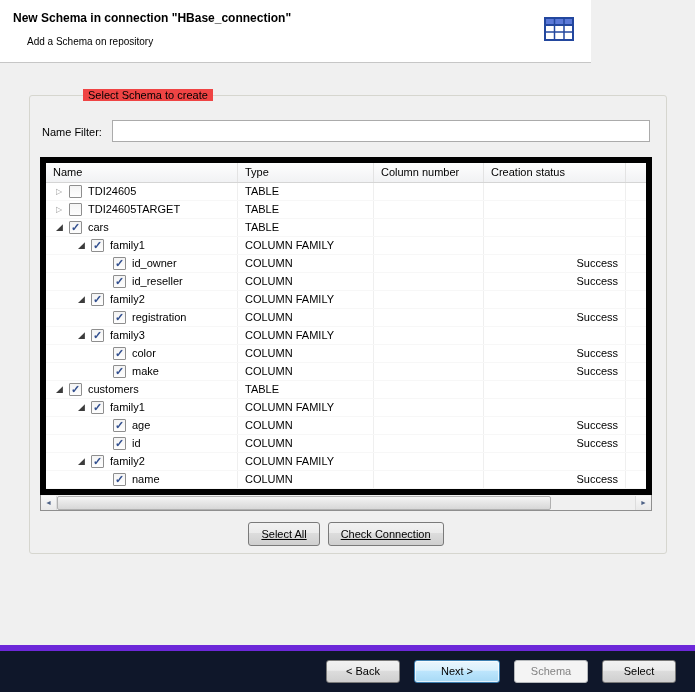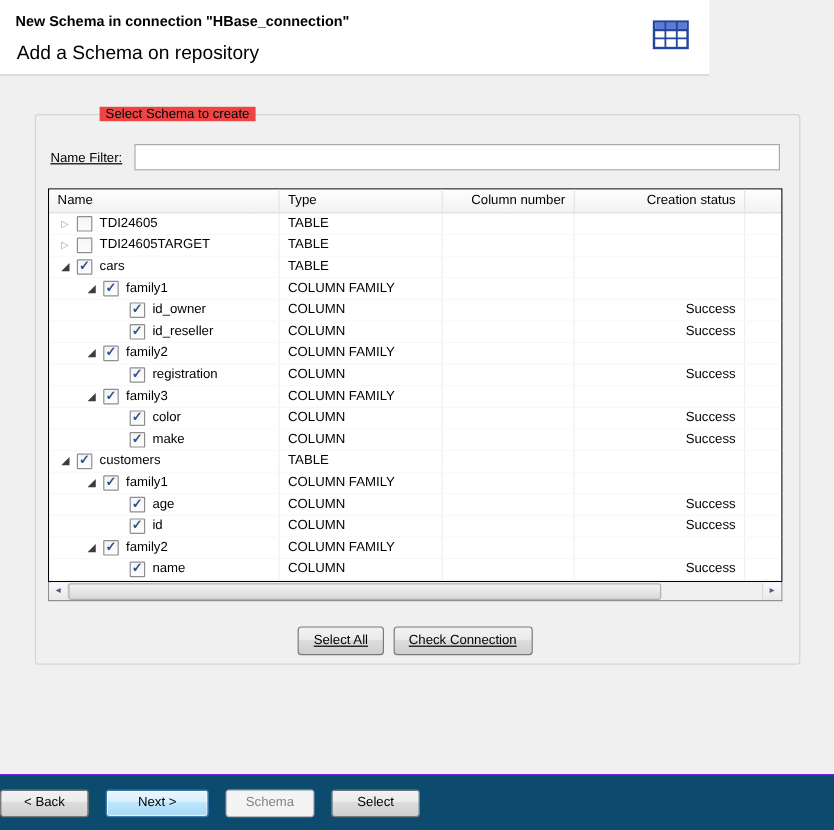--- a/index.html
+++ b/index.html
@@ -6,40 +6,40 @@
   body{
     width:695px;height:692px;overflow:hidden;
     font-family:"Liberation Sans", sans-serif;font-size:11px;color:#000;
     background:#f0f0f0;
   }
   .page{position:relative;width:695px;height:692px;overflow:hidden;background:#f0f0f0;}
 
   
   .wiz-header{position:absolute;left:0;top:0;width:591px;height:62px;background:#ffffff;border-bottom:1px solid #c6c6c6;}
   .wiz-title{position:absolute;left:13px;top:11px;font-size:12px;font-weight:bold;}
-  .wiz-subtitle{position:absolute;left:14px;top:36px;font-size:16px;}
+  .wiz-subtitle{position:absolute;left:27px;top:36px;font-size:10px;}
   .wiz-icon{position:absolute;right:16px;top:15px;width:32px;height:28px;}
 
   
   .groupbox{position:absolute;left:29px;top:95px;width:636px;height:457px;border:1px solid #d6d6cf;border-radius:3px;}
   .grouplabel{position:absolute;left:37px;top:89px;background:#ef4444;padding:0 5px;margin-left:46px;}
 
   
-  .filter-label{position:absolute;left:42px;top:126px;text-decoration:underline;}
+  .filter-label{position:absolute;left:42px;top:126px;}
   .filter-input{
     position:absolute;left:112px;top:120px;width:538px;height:22px;box-sizing:border-box;
     border:1px solid #ababab;background:#ffffff;font-family:"Liberation Sans",sans-serif;font-size:11px;padding:0 4px;
   }
 
   
   .tablewrap{position:absolute;left:40px;top:157px;width:612px;}
-  .table{border:1px solid #000000;background:#fff;box-sizing:border-box;width:612px;}
+  .table{border:6px solid #000000;background:#fff;box-sizing:border-box;width:612px;}
   .thead{display:flex;height:19px;background:linear-gradient(#fefefe,#f1f2f4);border-bottom:1px solid #d5d5d5;}
   .th{box-sizing:border-box;line-height:18px;padding:0 7px;border-right:1px solid #e3e3e3;overflow:hidden;white-space:nowrap;}
-  .th.right{text-align:right;}
+  .th.right{text-align:left;}
   .c1{width:192px;}
   .c2{width:136px;}
   .c3{width:110px;}
   .c4{width:142px;}
   .c5{flex:1;border-right:none;}
   .trow{display:flex;height:18px;box-sizing:border-box;border-bottom:1px solid #f7f7f7;background:#fff;}
   .cell{box-sizing:border-box;line-height:17px;border-right:1px solid #efefef;overflow:hidden;white-space:nowrap;}
   .c-name{width:192px;display:flex;align-items:center;padding-left:10px;}
   .c-type{width:136px;padding:0 7px;}
   .c-num{width:110px;}
@@ -71,22 +71,22 @@
   .btn{
     display:inline-block;height:24px;box-sizing:border-box;padding:0 12px;
     border:1px solid #7a7a7a;border-radius:3px;text-align:center;line-height:22px;
     background:linear-gradient(to bottom,#f2f2f2 0%,#ebebeb 45%,#dddddd 46%,#cfcfcf 100%);
     font-family:"Liberation Sans",sans-serif;font-size:11px;color:#000;
   }
   .actions{position:absolute;left:40px;top:522px;width:612px;display:flex;justify-content:center;gap:8px;text-decoration:underline;}
 
   
   .footer{
-    position:absolute;left:0;top:645px;width:695px;height:47px;background:#0c4a6e;border-top:1px solid #6d28d9;
-    display:flex;justify-content:flex-start;align-items:center;gap:14px;padding-right:19px;box-sizing:border-box;
+    position:absolute;left:0;top:645px;width:695px;height:47px;background:#0f172a;border-top:6px solid #6d28d9;
+    display:flex;justify-content:flex-end;align-items:center;gap:14px;padding-right:19px;box-sizing:border-box;
   }
   .fbtn{min-width:74px;height:23px;line-height:21px;padding:0 10px;}
   .fbtn.next{
     min-width:86px;border-color:#3c7fb1;
     background:linear-gradient(to bottom,#eaf6fd 0%,#d9f0fc 45%,#bee6fd 46%,#a7d9f5 100%);
     box-shadow:inset 0 0 0 1px rgba(255,255,255,.65);
   }
   .fbtn.disabled{background:#f4f4f4;border-color:#b5b8bb;color:#838383;}
 </style>
 </head>

